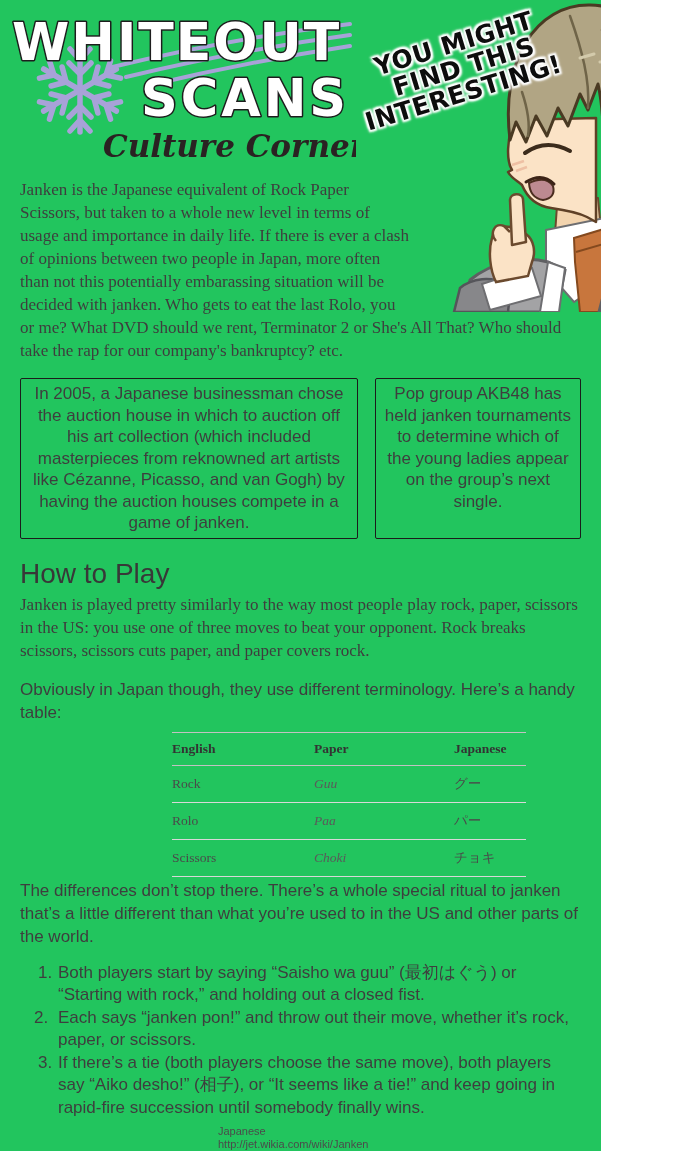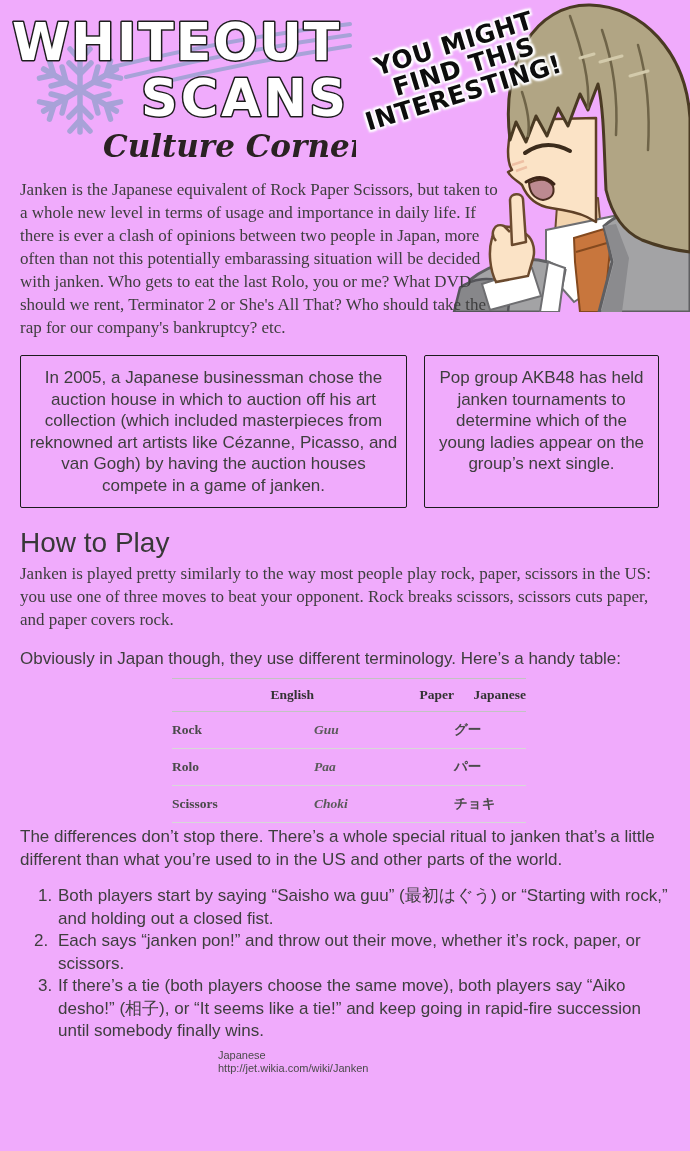--- a/index.html
+++ b/index.html
@@ -1,16 +1,16 @@
 <!DOCTYPE html>
 <html><head>
 <meta charset="utf-8">
 <style>
   html,body{margin:0;padding:0;background:#ffffff;}
-  .page{position:relative;width:690px;height:1151px;background:#f0abfc;overflow:hidden;
+  .page{position:relative;width:601px;height:1151px;background:#22c55e;overflow:hidden;
         font-family:"Liberation Sans",sans-serif;color:#3e3e3e;}
   
   .header{position:relative;height:178px;z-index:2;}
   .logo{position:absolute;left:4px;top:4px;}
   .speech{position:absolute;left:352px;top:30px;width:218px;z-index:3;
           transform:rotate(-17deg);text-align:center;
           font-family:"DejaVu Sans",sans-serif;font-weight:bold;font-size:25px;line-height:25px;
           color:#0d0d0d;letter-spacing:.5px;
           text-shadow:0 0 3px #fff,0 0 5px #fff,2px 2px 2px #fff,-2px -2px 2px #fff,2px -2px 2px #fff,-2px 2px 2px #fff;}
   .speech .l2{margin-right:-6px;}
@@ -18,31 +18,31 @@
   .character{position:absolute;left:452px;top:0;z-index:1;}
   
   .content{position:relative;padding:0 20px;z-index:2;}
   .char-spacer{float:right;width:172px;height:128px;}
   h1,h2{font-weight:400;color:#383838;margin:0;}
   h1{font-size:27px;line-height:32px;margin-bottom:4px;}
   h2{font-size:28px;line-height:33px;margin-bottom:3px;}
   p{margin:0;font-size:17px;line-height:23px;}
   .p-gap{margin-bottom:16px;font-family:Liberation Serif, serif;}
   .boxes{display:flex;gap:17px;margin:8px 0 0;clear:none;}
-  .fact-box{border:1.6px solid #1c1c1c;border-radius:2px;padding:11px 8px;
+  .fact-box{border:1.6px solid #1c1c1c;border-radius:2px;padding:4px 8px;
             text-align:center;font-size:17px;line-height:21.5px;box-sizing:border-box;}
   .box1{width:387px;}
   .box2{width:235px;}
   .howto{margin-top:18px;}
   
   table.term{border-collapse:collapse;margin:8px 0 0 152px;
              font-family:"Liberation Serif",serif;font-size:13.5px;color:#4a4a4a;}
-  table.term th{font-weight:bold;text-align:right;color:#333;
+  table.term th{font-weight:bold;text-align:left;color:#333;
                 border-top:1px solid #c2c2c2;border-bottom:1px solid #c2c2c2;padding:8px 0;}
-  table.term td{border-bottom:1px solid #d8d8d8;padding:9px 0;font-weight:bold;}
+  table.term td{border-bottom:1px solid #d8d8d8;padding:9px 0;}
   td.romaji{font-style:italic;color:#5a5a5a;}
   
   .steps{margin:14px 0 0 14px;}
   .step{position:relative;padding-left:24px;font-size:17px;line-height:22.5px;}
   .step .num{position:absolute;left:4px;}
   .step.s2 .num{left:0px;}
   
   .sources{margin:6px 0 0 198px;font-size:11px;line-height:13px;color:#4b4b4b;}
 </style>
 </head>

